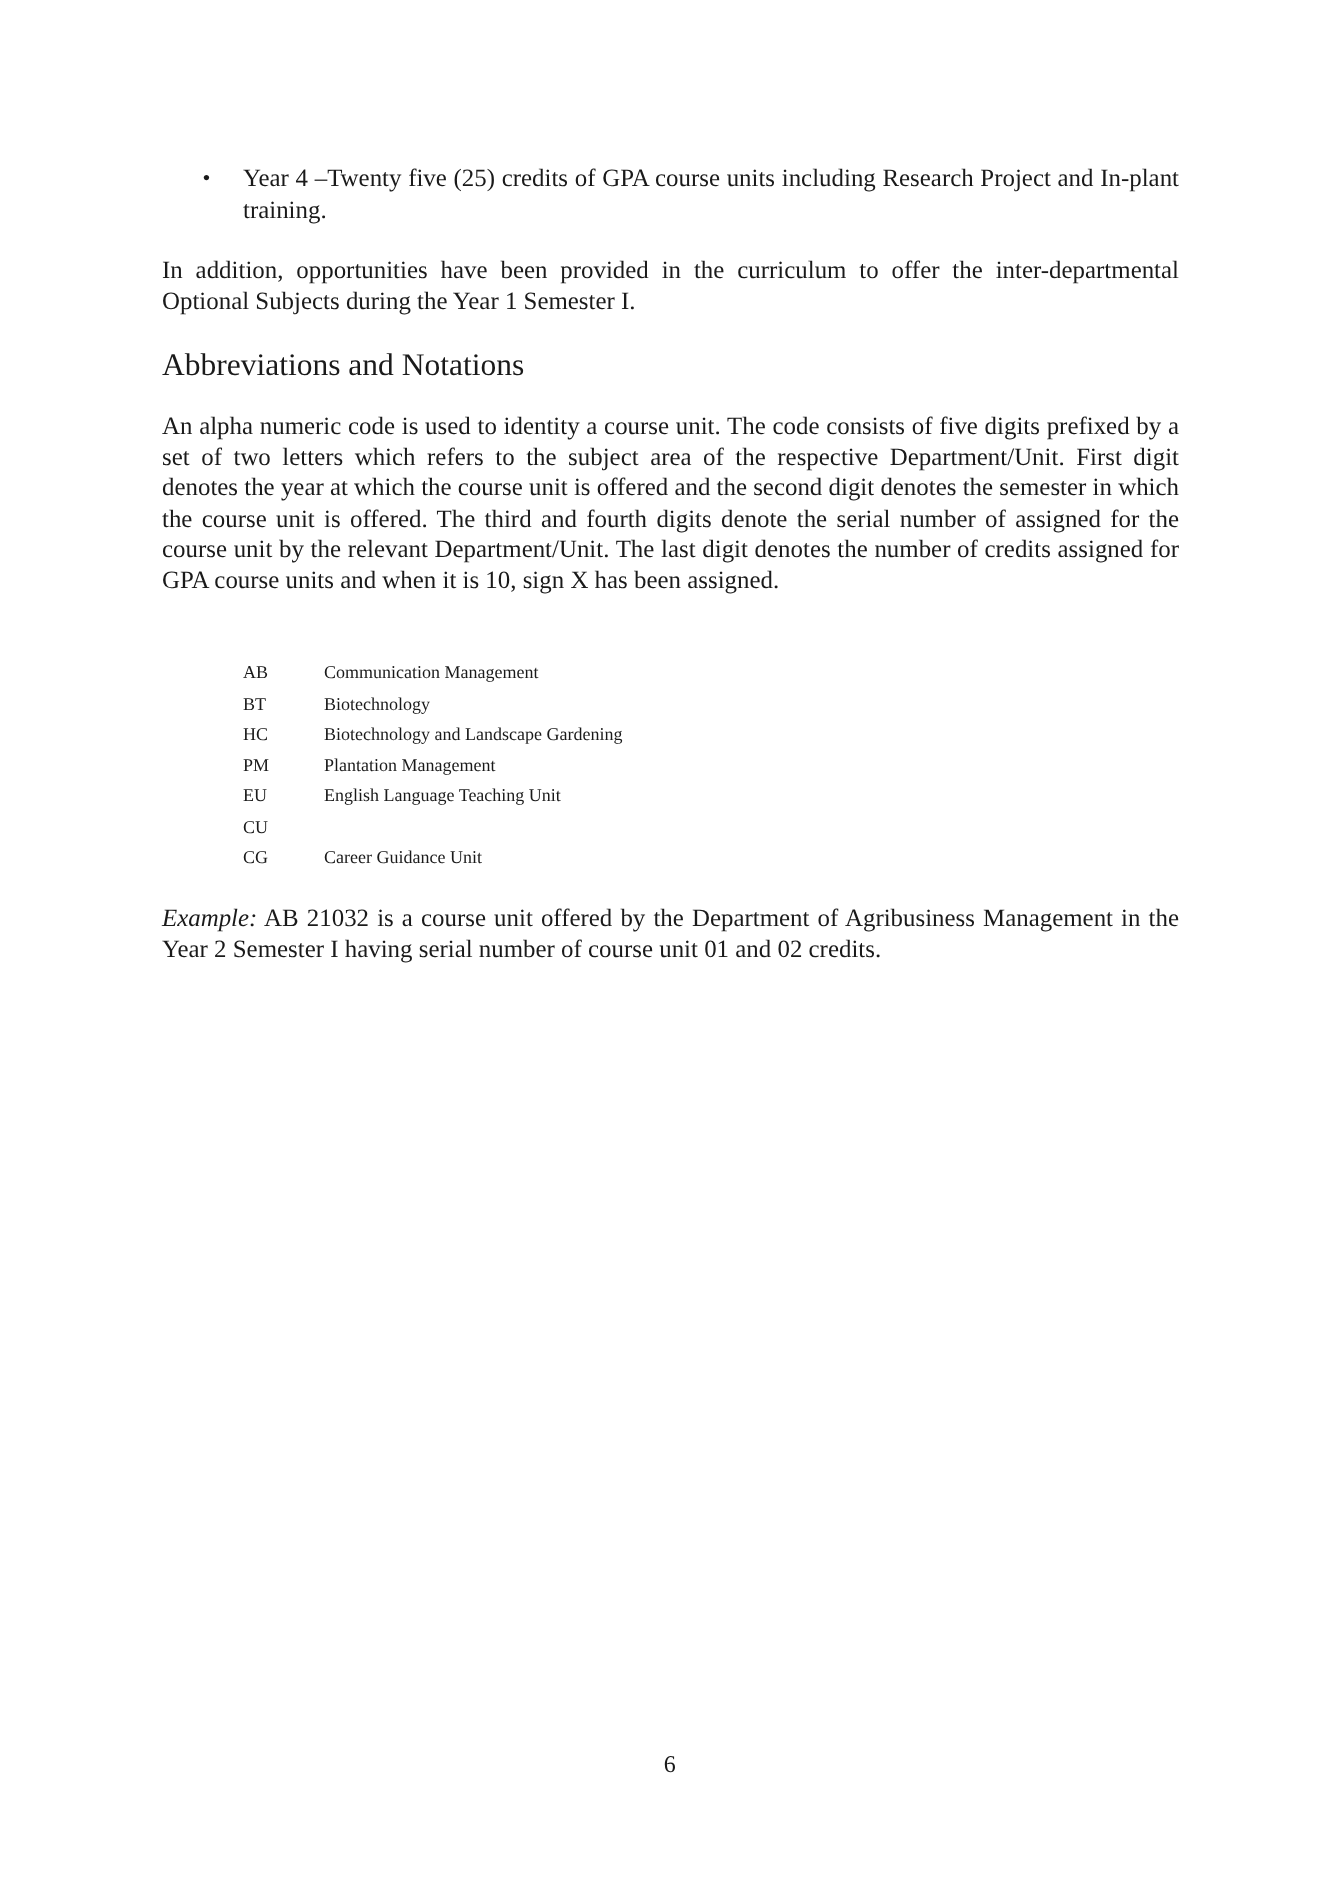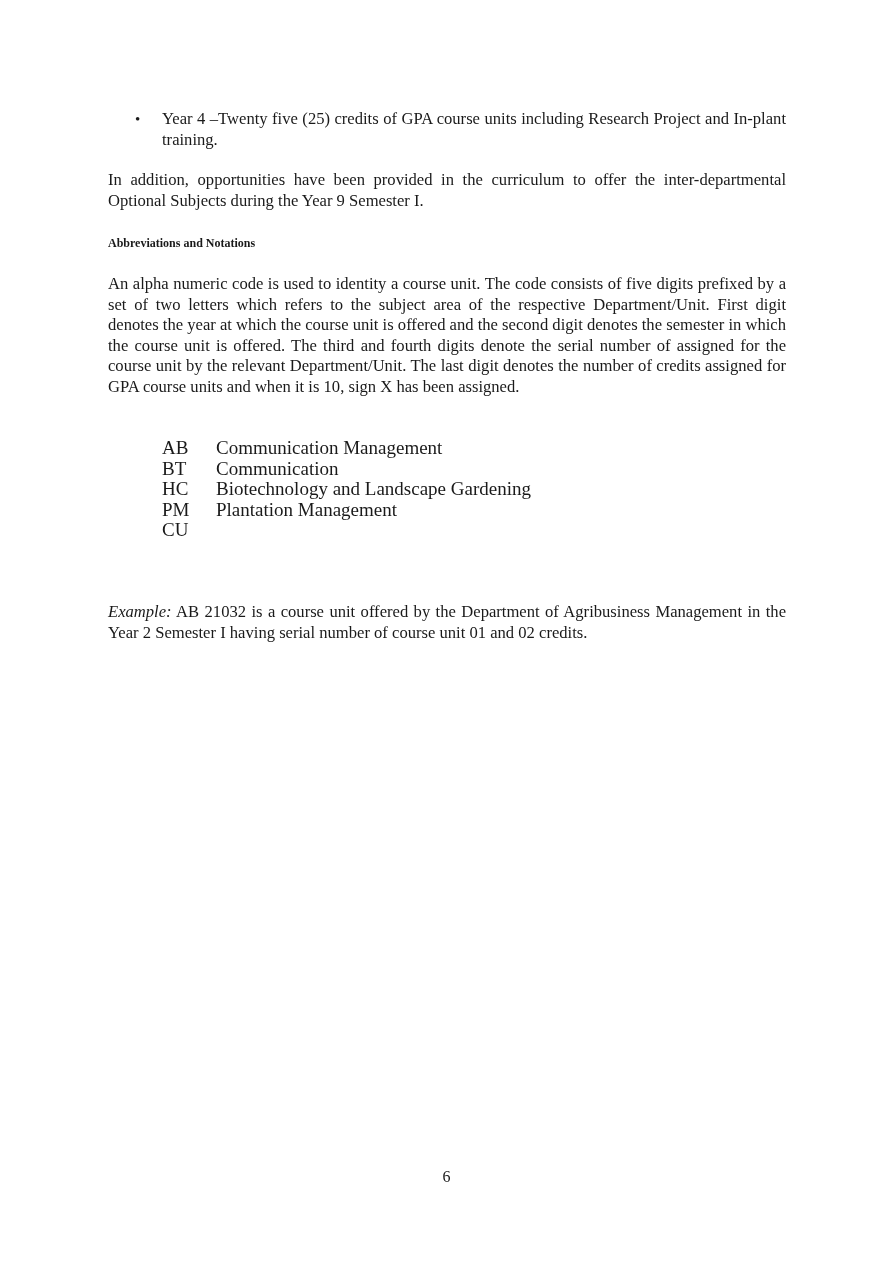--- a/index.html
+++ b/index.html
@@ -8,66 +8,74 @@
       font-family: "Liberation Serif", "DejaVu Serif", serif;
       color: #1a1a1a;
     }
     .page { position: absolute; left: 0; top: 0; width: 893px; height: 1262px; }
     .block { position: absolute; left: 108px; width: 678px; font-size: 16.6px; line-height: 20.5px; }
     .justify { text-align: justify; text-align-last: left; }
     .bullet-block { top: 109px; }
     .bullet-item { position: relative; padding-left: 54px; }
     .bullet-dot { position: absolute; left: 27px; top: 0; font-size: 15px; }
     .para1 { top: 170px; }
-    .heading { position: absolute; left: 108px; top: 233px; font-size: 12px; font-weight: bold; line-height: 20px; }
+    .heading { position: absolute; left: 108px; top: 233px; font-size: 21px; font-weight: normal; line-height: 20px; }
     .para2 { top: 274px; }
-    .abbr-list { position: absolute; left: 162px; top: 438px; font-size: 19px; line-height: 20.5px; }
+    .abbr-list { position: absolute; left: 162px; top: 438px; font-size: 12px; line-height: 20.5px; }
     .abbr-row { display: flex; }
     .abbr-code { width: 54px; }
     .example { top: 602px; }
     .example-label { font-style: italic; font-weight: normal; }
     .page-number { position: absolute; left: 0; width: 893px; top: 1168px; text-align: center; font-size: 16px; }
   </style>
 </head>
 <body>
 
 <div class="page">
 
   <div class="block justify bullet-block">
     <div class="bullet-item">
       <span class="bullet-dot">•</span>
       <span>Year 4 –Twenty five (25) credits of GPA course units including Research Project and In-plant training.</span>
     </div>
   </div>
 
-  <div class="block justify para1">In addition, opportunities have been provided in the curriculum to offer the inter-departmental Optional Subjects during the Year 9 Semester I.</div>
+  <div class="block justify para1">In addition, opportunities have been provided in the curriculum to offer the inter-departmental Optional Subjects during the Year 1 Semester I.</div>
 
   <div class="heading">Abbreviations and Notations</div>
 
   <div class="block justify para2">An alpha numeric code is used to identity a course unit. The code consists of five digits prefixed by a set of two letters which refers to the subject area of the respective Department/Unit. First digit denotes the year at which the course unit is offered and the second digit denotes the semester in which the course unit is offered. The third and fourth digits denote the serial number of assigned for the course unit by the relevant Department/Unit. The last digit denotes the number of credits assigned for GPA course units and when it is 10, sign X has been assigned.</div>
 
   <div class="abbr-list">
     <div class="abbr-row">
       <span class="abbr-code">AB</span>
       <span>Communication Management</span>
     </div>
     <div class="abbr-row">
       <span class="abbr-code">BT</span>
-      <span>Communication</span>
+      <span>Biotechnology</span>
     </div>
     <div class="abbr-row">
       <span class="abbr-code">HC</span>
       <span>Biotechnology and Landscape Gardening</span>
     </div>
     <div class="abbr-row">
       <span class="abbr-code">PM</span>
       <span>Plantation Management</span>
     </div>
     <div class="abbr-row">
+      <span class="abbr-code">EU</span>
+      <span>English Language Teaching Unit</span>
+    </div>
+    <div class="abbr-row">
       <span class="abbr-code">CU</span>
+    </div>
+    <div class="abbr-row">
+      <span class="abbr-code">CG</span>
+      <span>Career Guidance Unit</span>
     </div>
   </div>
 
   <div class="block justify example">
     <span class="example-label">Example:</span><span> AB 21032 is a course unit offered by the Department of Agribusiness Management in the Year 2 Semester I having serial number of course unit 01 and 02 credits.</span>
   </div>
 
   <div class="page-number">6</div>
 
 </div>

